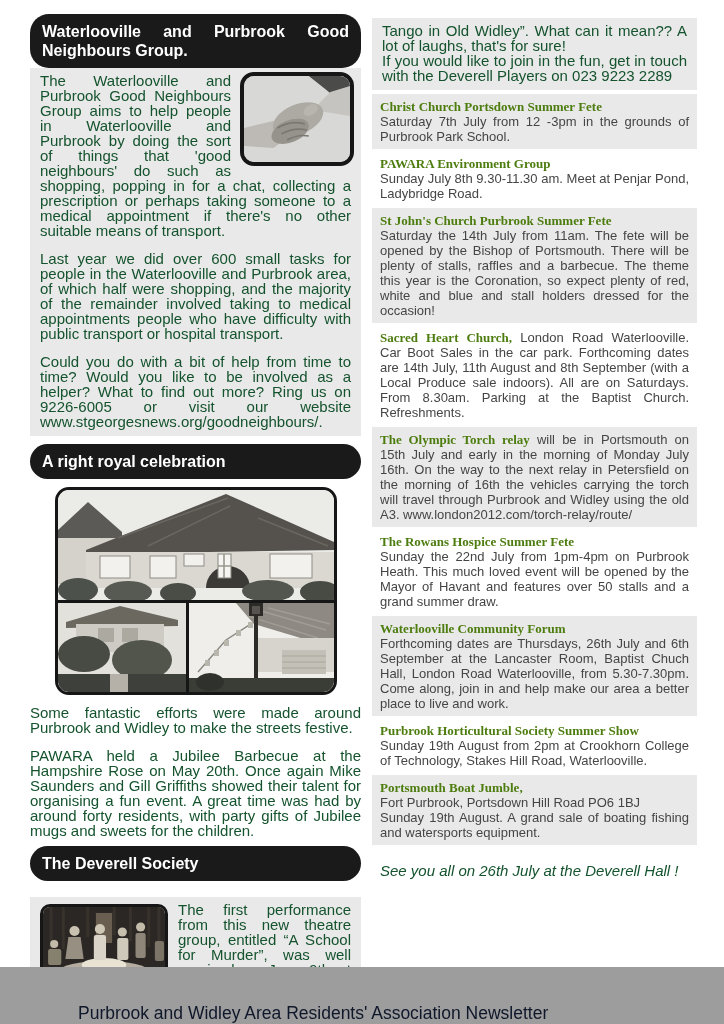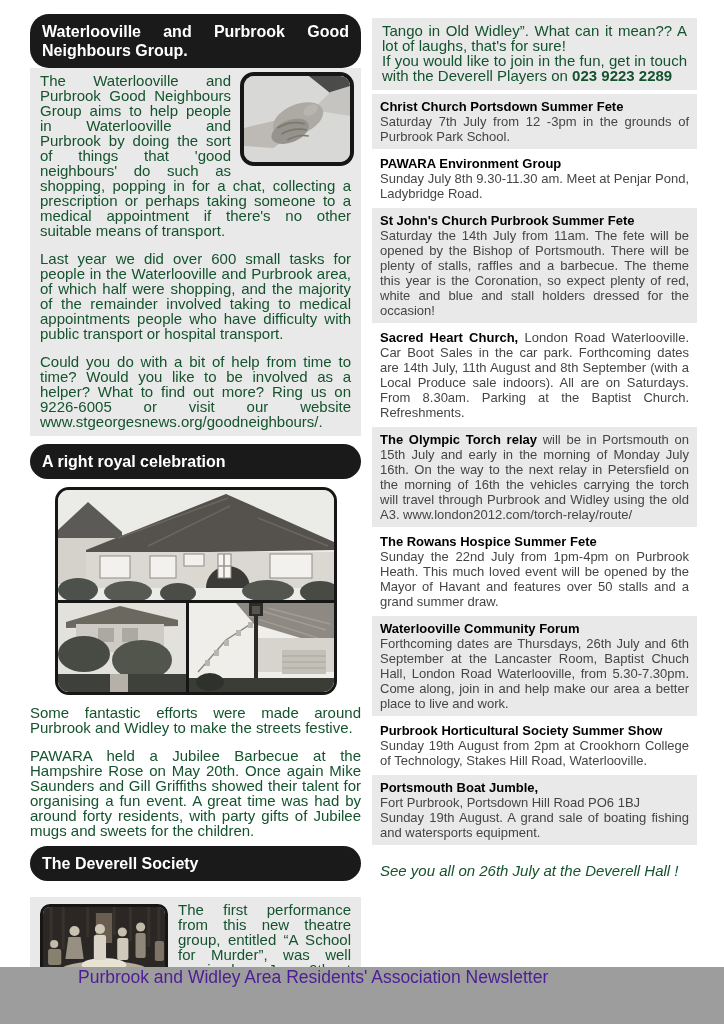--- a/index.html
+++ b/index.html
@@ -26,51 +26,51 @@
   .block { padding:5px 10px 7px; }
   .mt4 { margin-top:4px; } .mt6 { margin-top:16px; }
   .mt8 { margin-top:8px; } .mt10 { margin-top:10px; }
   .mt17 { margin-top:17px; }
 
   p.body {
     font-size:15px; line-height:15px; text-align:justify;
     color:#14532d; white-space:pre-line;
   }
   p.body + p.body { margin-top:13px; }
-  .b { font-weight:700; }
+  .b { font-weight:400; }
 
   .photo-frame { overflow:hidden; background:#ddd; }
   .handshake {
     float:right; width:114px; height:94px;
     border:4px solid #161616; border-radius:14px;
     margin:-1px -3px 5px 9px;
   }
   .collage {
     width:282px; height:208px; margin:8px auto 0;
     border:3px solid #161616; border-radius:14px;
   }
   .theatre {
     float:left; width:128px; height:78px;
     border:3px solid #161616; border-radius:10px;
     margin:2px 10px 4px 0;
   }
   svg { display:block; width:100%; height:100%; }
 
   .event { padding:5px 8px; margin-top:2px; }
   .ev-text { font-size:13px; line-height:15px; text-align:justify; color:#454545; white-space:pre-line; }
-  .ev-title { font-weight:700; color:#000000; }
+  .ev-title { font-weight:700; color:#4d7c0f;font-family:Liberation Serif, serif; }
   .event.block-title .ev-title { display:block; }
 
   .closing { margin:18px 8px 0;font-style:italic; }
 
   .footer {
     position:absolute; left:0; top:967px; width:724px; height:57px;
     background: var(--footer-gray, #9d9d9d);
-    color:#4c1d95; font-size:17.5px;
-    display:flex; align-items:flex-start; padding-left:78px;
+    color:#0f172a; font-size:17.5px;
+    display:flex; align-items:flex-end; padding-left:78px;
   }
 </style>
 </head>
 <body>
 
 <div class="page">
   <div class="columns">
 
     <div class="col-left">
 

